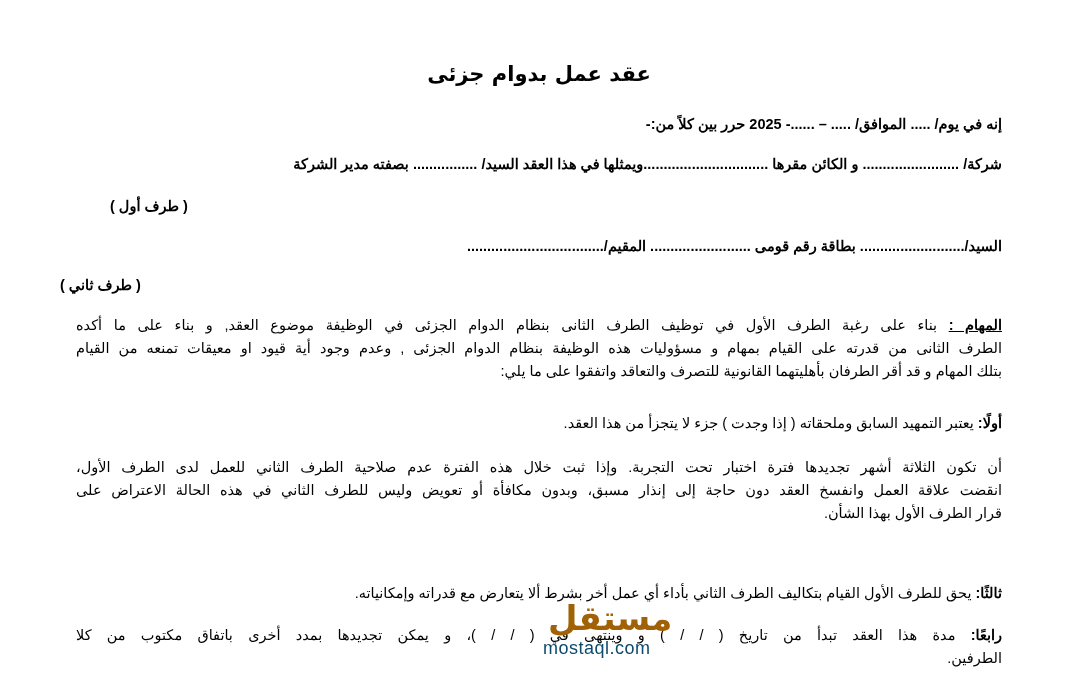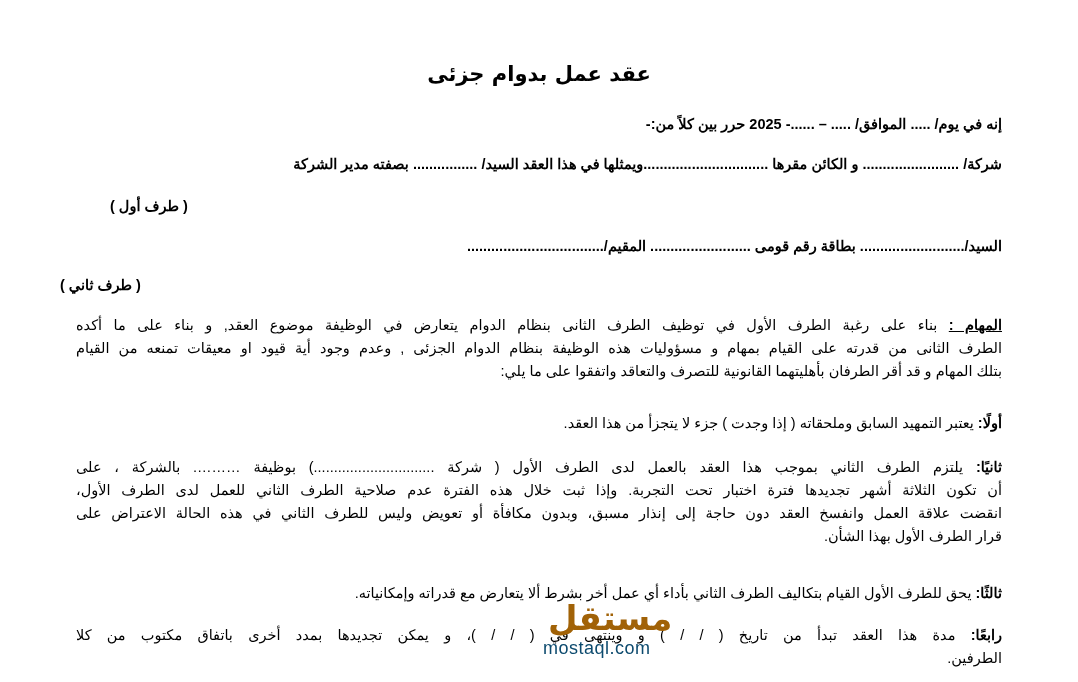--- a/index.html
+++ b/index.html
@@ -30,38 +30,34 @@
 
   <div class="line bold14" style="top:198px; right:auto; left:76px;margin-left:34px;">( طرف أول )</div>
 
   <div class="line bold14" style="top:238px;">السيد/.......................... بطاقة رقم قومى ......................... المقيم/..................................</div>
 
   <div class="line bold14" style="top:277px; right:auto; left:60px;">( طرف ثاني )</div>
 
   <div class="para" style="top:314px;">
     <span class="ln">
       <span class="lbl u">المهام :</span>
-      <span>بناء على رغبة الطرف الأول في توظيف الطرف الثانى بنظام الدوام يتعارض في الوظيفة موضوع العقد, و بناء على ما أكده</span>
+      <span>بناء على رغبة الطرف الأول في توظيف الطرف الثانى بنظام الدوام الجزئى في الوظيفة موضوع العقد, و بناء على ما أكده</span>
     </span>
     <span class="ln">الطرف الثانى من قدرته على القيام بمهام و مسؤوليات هذه الوظيفة بنظام  الدوام الجزئى , وعدم وجود أية قيود او معيقات تمنعه من القيام</span>
     <span class="ln last">بتلك المهام و قد أقر الطرفان بأهليتهما القانونية للتصرف والتعاقد واتفقوا على ما يلي:</span>
   </div>
 
   <div class="para" style="top:412px;">
     <span class="ln last">
       <span class="lbl">أولًا:</span>
       <span>يعتبر التمهيد السابق وملحقاته ( إذا وجدت ) جزء لا يتجزأ من هذا العقد.</span>
     </span>
   </div>
 
   <div class="para" style="top:456px;">
-    <span class="ln">
-      <span class="lbl">ثانيًا:</span>
-      <span>يلتزم الطرف الثاني بموجب هذا العقد بالعمل لدى الطرف الأول ( شركة ..............................) بوظيفة ………. بالشركة ، على</span>
-    </span>
     <span class="ln">أن تكون الثلاثة أشهر تجديدها فترة اختبار تحت التجربة. وإذا ثبت خلال هذه الفترة عدم صلاحية الطرف الثاني للعمل لدى الطرف الأول،</span>
     <span class="ln">انقضت علاقة العمل وانفسخ العقد دون حاجة إلى إنذار مسبق، وبدون مكافأة أو تعويض وليس للطرف الثاني في هذه الحالة الاعتراض على</span>
     <span class="ln last">قرار الطرف الأول بهذا الشأن.</span>
   </div>
 
   <div class="para" style="top:582px;">
     <span class="ln last">
       <span class="lbl">ثالثًا:</span>
       <span>يحق للطرف الأول القيام بتكاليف الطرف الثاني بأداء أي عمل أخر بشرط ألا يتعارض مع قدراته وإمكانياته.</span>
     </span>

